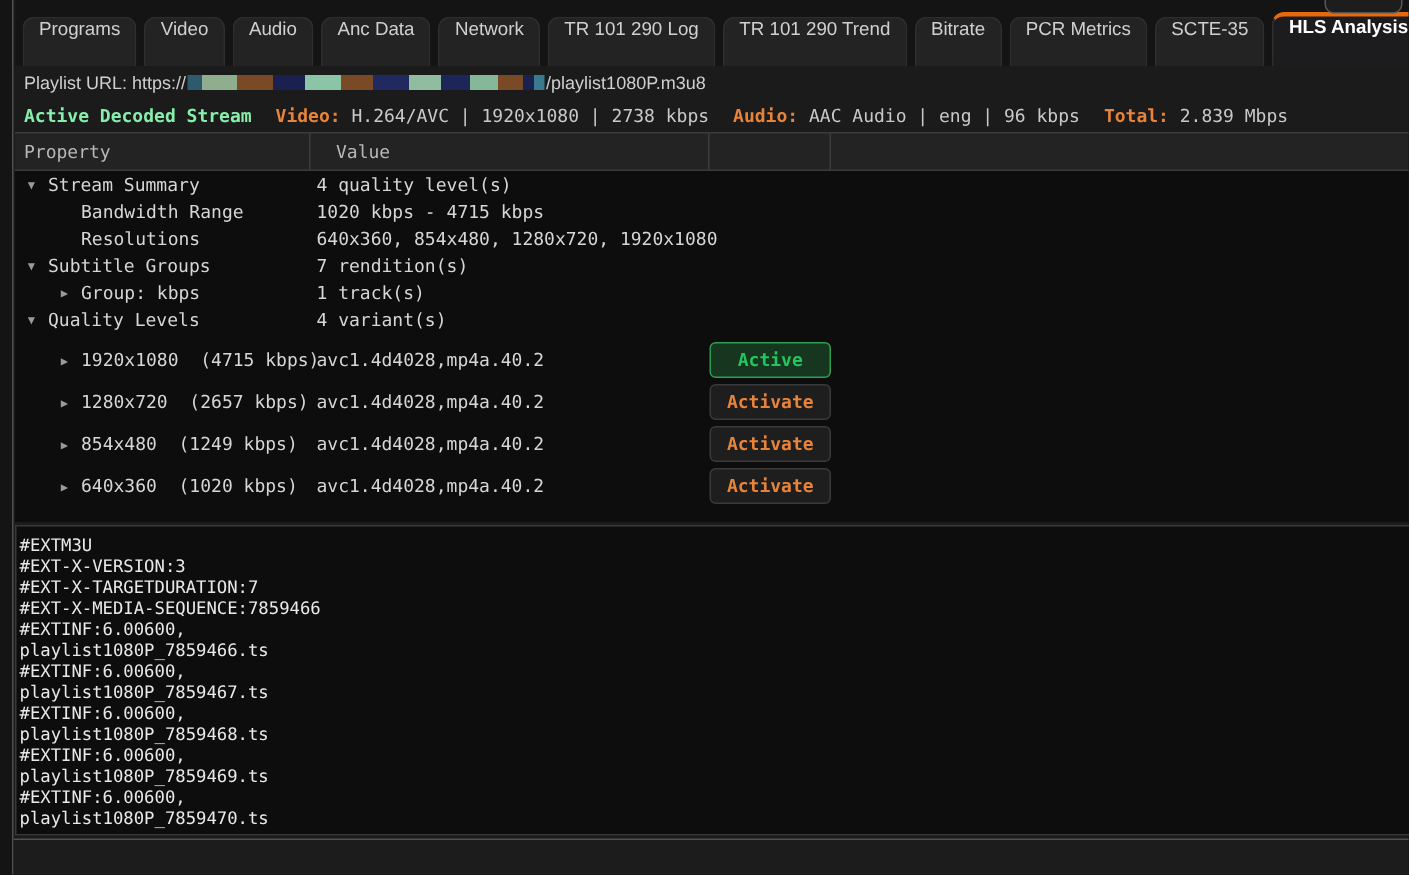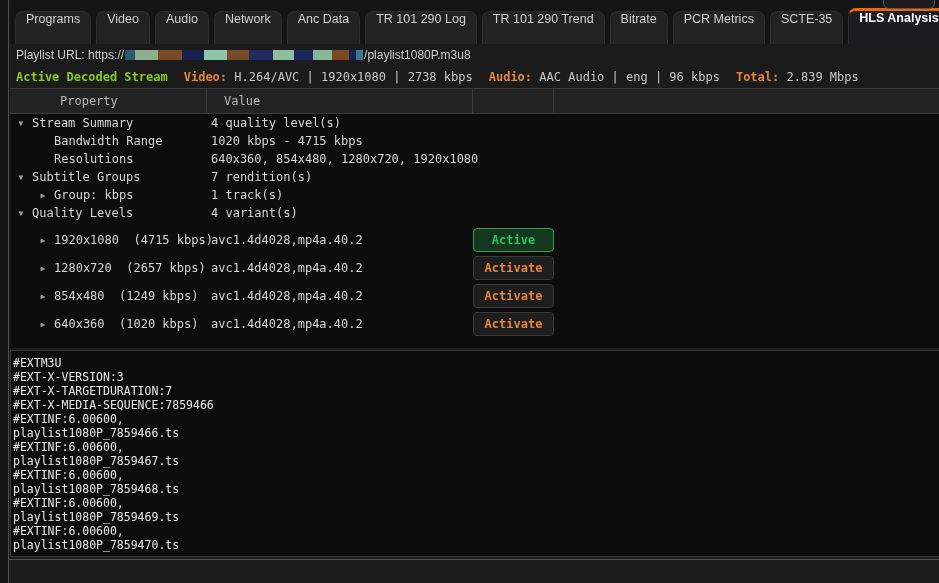--- a/index.html
+++ b/index.html
@@ -26,29 +26,29 @@
   .redaction { display:inline-block; width:238px; height:10px; margin:0 1px;
       background:linear-gradient(90deg,
         #2e5a6e 0%, #2e5a6e 4%, #8fae8e 4%, #8fae8e 14%, #7a4a26 14%, #7a4a26 24%,
         #1a2050 24%, #1a2050 33%, #8cc4a8 33%, #8cc4a8 43%, #7a4a26 43%, #7a4a26 52%,
         #202a60 52%, #202a60 62%, #90bca0 62%, #90bca0 71%, #1c2658 71%, #1c2658 79%,
         #84b898 79%, #84b898 87%, #7a4a26 87%, #7a4a26 94%, #1a2050 94%, #1a2050 97%,
         #3a7a8e 97%, #3a7a8e 100%); }
   .stream-row { position:absolute; left:1px; right:0; top:66px; height:22px; background:#1b1b1b;
                 display:flex; align-items:center; padding-left:6px; white-space:pre;
                 font-family:"DejaVu Sans Mono", monospace; font-size:12px; color:#c9c9c9; }
-  .stream-title { font-weight:bold; color:#84cc16; margin-right:16px; }
+  .stream-title { font-weight:bold; color:#86efac; margin-right:16px; }
   .olabel { font-weight:bold; color:#e8833a; }
   .gap16 { display:inline-block; width:16px; }
 
   
   .thead { position:absolute; left:1px; right:0; top:88px; height:26px; background:#232323;
            border-top:1px solid #3c3c3c; border-bottom:1px solid #3c3c3c;
            font-family:"DejaVu Sans Mono", monospace; font-size:12px; color:#b8b8b8; }
-  .thead .h-prop { position:absolute; left:6px; top:5px;margin-left:44px; }
+  .thead .h-prop { position:absolute; left:6px; top:5px; }
   .thead .h-val  { position:absolute; left:214px; top:5px; }
   .vdiv { position:absolute; top:0; bottom:0; width:1px; background:#3c3c3c; }
   .tbody { position:absolute; left:1px; right:0; top:114px; height:234px; background:#0d0d0d;
            font-family:"DejaVu Sans Mono", monospace; font-size:12px; color:#d6d6d6; }
   .trow { position:relative; display:flex; align-items:center; height:18px; white-space:pre; }
   .trow.tall { height:28px; }
   .spacer4 { height:4px; }
   .arrow { flex:none; width:16px; text-align:center; font-size:8px; color:#9a9a9a; }
   .lvl0 .arrow { margin-left:3px; }
   .lvl1 .arrow { margin-left:25px; }
@@ -80,24 +80,24 @@
     <div class="tab">
         <span>Programs</span>
       </div>
     <div class="tab">
         <span>Video</span>
       </div>
     <div class="tab">
         <span>Audio</span>
       </div>
     <div class="tab">
+        <span>Anc Data</span>
+      </div>
+    <div class="tab">
         <span>Network</span>
-      </div>
-    <div class="tab">
-        <span>Anc Data</span>
       </div>
     <div class="tab">
         <span>TR 101 290 Log</span>
       </div>
     <div class="tab">
         <span>TR 101 290 Trend</span>
       </div>
     <div class="tab">
         <span>Bitrate</span>
       </div>

